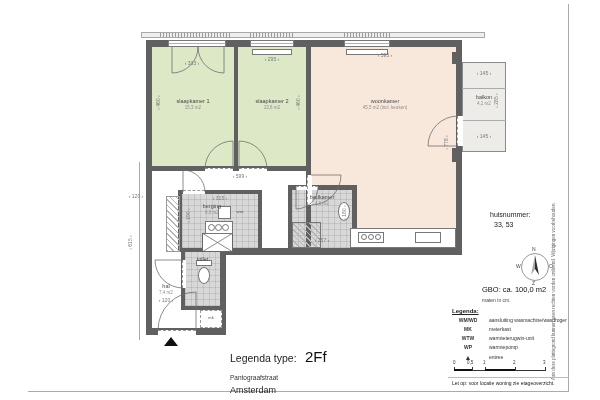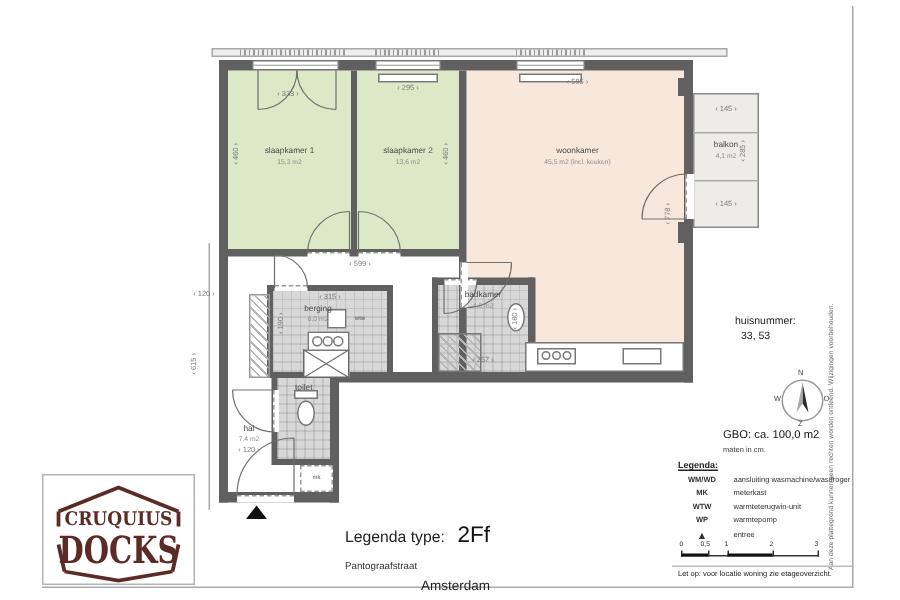--- a/index.html
+++ b/index.html
@@ -250,29 +250,17 @@
   <div class="abs" style="left:551px;top:170px;height:210px;width:9px;writing-mode:vertical-rl;transform:rotate(180deg);font-size:4.5px;color:#666;white-space:nowrap;">Aan deze plattegrond kunnen geen rechten worden ontleend. Wijzigingen voorbehouden.</div>
 
   <div class="thinline" style="left:568px;top:4px;width:1px;height:388px;"></div>
   <div class="thinline" style="left:448px;top:377px;width:121px;height:1px;background:#bbb;"></div>
   <div class="thinline" style="left:28px;top:391px;width:541px;height:1px;"></div>
 
   <div class="abs" style="left:230px;top:348px;">
     <span style="font-size:10.5px;color:#222;">Legenda type:</span>
     <span style="font-size:15px;color:#111;margin-left:4px;">2Ff</span>
     <div style="font-size:6.5px;color:#333;margin-top:8px;">Pantograafstraat</div>
-    <div style="font-size:9px;color:#222;margin-top:4px;text-align:right;">Amsterdam</div>
-  </div>
-
-  <div class="abs" style="left:28px;top:316px;width:102px;height:74px;border:1px solid #b3b3b3;box-sizing:border-box;">
-    <svg width="100" height="72" viewBox="0 0 100 72">
-      <g stroke="#5c2b26" stroke-width="2.5" fill="none">
-        <path d="M10,24 L50,8 L90,24"></path>
-        <path d="M10,24 L10,34 M90,24 L90,34"></path>
-        <path d="M10,46 L14,64 M90,46 L86,64"></path>
-        <path d="M14,64 L50,70 L86,64"></path>
-      </g>
-      <text x="50" y="33" text-anchor="middle" font-family="DejaVu Serif, serif" font-weight="bold" font-size="12.5" fill="#5c2b26" textLength="72" lengthAdjust="spacingAndGlyphs">CRUQUIUS</text>
-      <text x="50" y="58" text-anchor="middle" font-family="DejaVu Serif, serif" font-weight="bold" font-size="25" fill="#5c2b26" textLength="80" lengthAdjust="spacingAndGlyphs">DOCKS</text>
-    </svg>
-  </div>
+    <div style="font-size:9px;color:#222;margin-top:4px;">Amsterdam</div>
+  </div>
+
 
 </div>
 
 </body></html>

